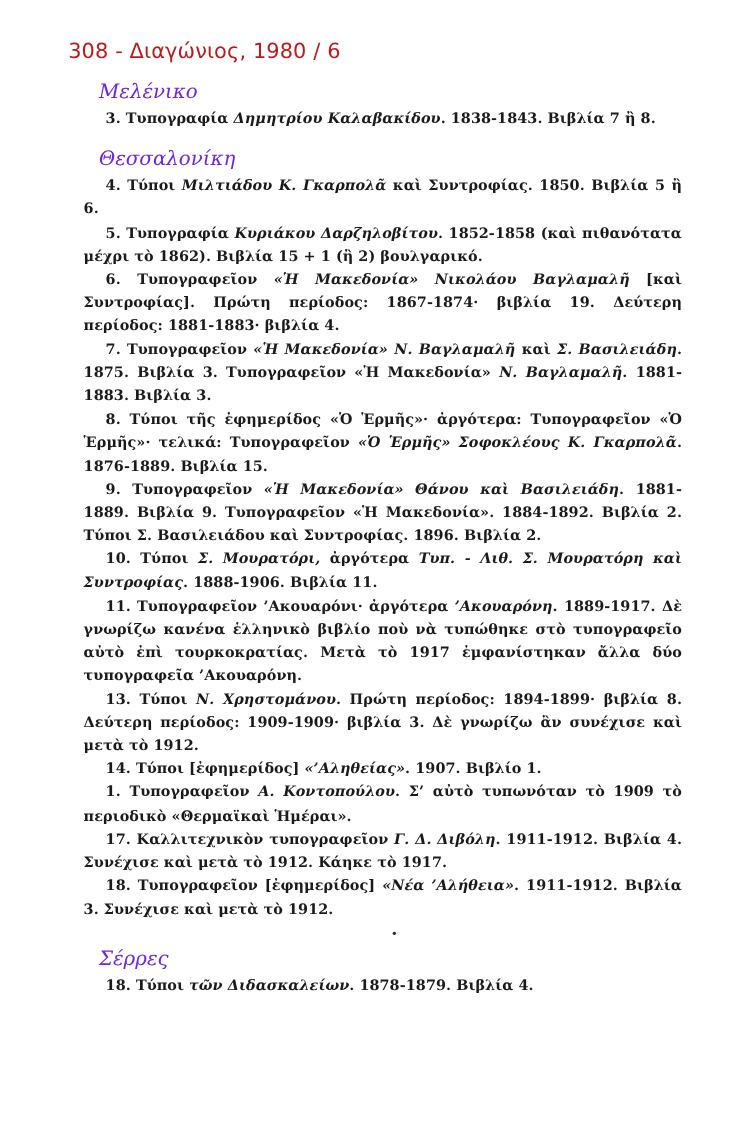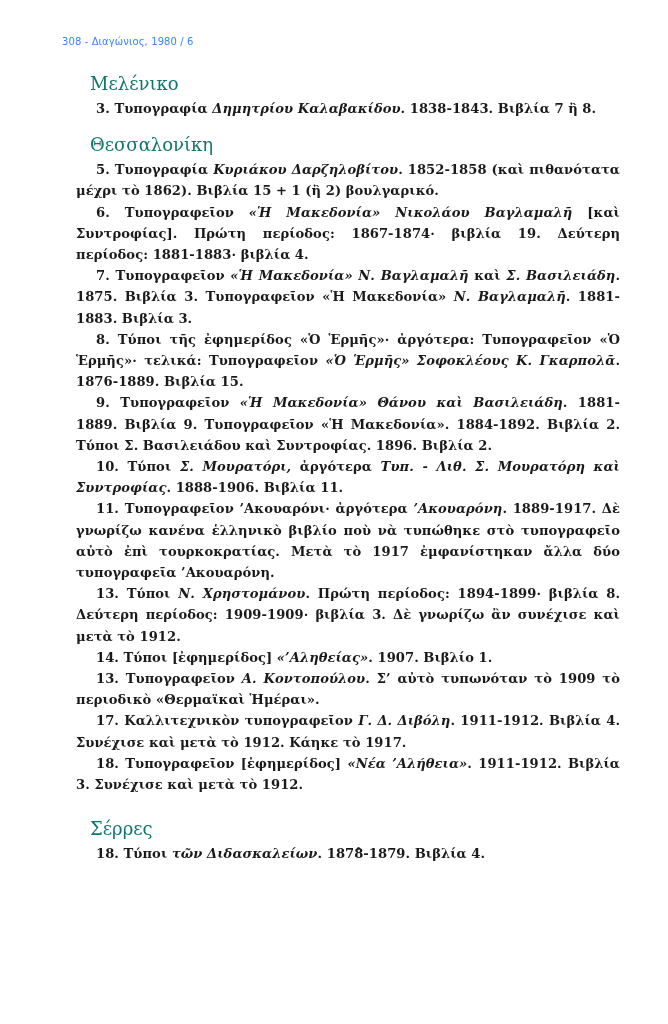--- a/index.html
+++ b/index.html
@@ -5,25 +5,25 @@
   html, body { margin: 0; padding: 0; background: #ffffff; }
   body {
     width: 668px; height: 1024px; overflow: hidden; position: relative;
     font-family: "DejaVu Serif", "Liberation Serif", serif;
     color: #1a1a1a;
   }
   .page { position: absolute; left: 0; top: 0; width: 668px; height: 1024px; }
   .running-head {
     position: absolute; left: 62px; top: 36px;
     font-family: "DejaVu Sans", "Liberation Sans", sans-serif;
-    font-size: 10px; letter-spacing: 0.1px; color: #3b82f6;
+    font-size: 19px; letter-spacing: 0.1px; color: #b91c1c;
   }
   .body { position: absolute; left: 76px; top: 72px; width: 544px; }
   .section-title {
-    font-size: 18px; margin: 0 0 2px 14px; color: #0f766e;
+    font-style: italic; font-size: 18px; margin: 0 0 2px 14px; color: #6d28d9;
     line-height: 24px;
   }
   .entry {
     font-size: 13.1px; line-height: 21.2px; text-align: justify;
     text-indent: 20px; margin: 0; letter-spacing: 0.05px; font-weight: bold;
   }
   .entry .it { font-style: italic; }
   .section { margin-bottom: 14px; }
   .section.first { margin-top: 0; }
   .speck { position: absolute; left: 357px; top: 847px; width: 3px; height: 3px; background: #222; border-radius: 50%; }
@@ -37,30 +37,31 @@
   <div class="body" id="body">
     <div class="section first">
       <div class="section-title">Μελένικο</div>
       <div class="entries">
           <p class="entry"><span>3. Τυπογραφία </span><span class="it">Δημητρίου Καλαβακίδου</span><span>. 1838-1843. Βιβλία 7 ἢ 8.</span></p>
         </div>
     </div>
     <div class="section">
       <div class="section-title">Θεσσαλονίκη</div>
       <div class="entries">
+          <p class="entry"><span>4. Τύποι </span><span class="it">Μιλτιάδου Κ. Γκαρπολᾶ</span><span> καὶ Συντροφίας. 1850. Βιβλία 5 ἢ 6.</span></p>
           <p class="entry"><span>5. Τυπογραφία </span><span class="it">Κυριάκου Δαρζηλοβίτου</span><span>. 1852-1858 (καὶ πιθανότατα μέχρι τὸ 1862). Βιβλία 15 + 1 (ἢ 2) βουλγαρικό.</span></p>
           <p class="entry"><span>6. Τυπογραφεῖον </span><span class="it">«Ἡ Μακεδονία» Νικολάου Βαγλαμαλῆ</span><span> [καὶ Συντροφίας]. Πρώτη περίοδος: 1867-1874· βιβλία 19. Δεύτερη περίοδος: 1881-1883· βιβλία 4.</span></p>
           <p class="entry"><span>7. Τυπογραφεῖον </span><span class="it">«Ἡ Μακεδονία» Ν. Βαγλαμαλῆ</span><span> καὶ </span><span class="it">Σ. Βασιλειάδη</span><span>. 1875. Βιβλία 3. Τυπογραφεῖον «Ἡ Μακεδονία» </span><span class="it">Ν. Βαγλαμαλῆ</span><span>. 1881-1883. Βιβλία 3.</span></p>
           <p class="entry"><span>8. Τύποι τῆς ἐφημερίδος «Ὁ Ἑρμῆς»· ἀργότερα: Τυπογραφεῖον «Ὁ Ἑρμῆς»· τελικά: Τυπογραφεῖον </span><span class="it">«Ὁ Ἑρμῆς» Σοφοκλέους Κ. Γκαρπολᾶ</span><span>. 1876-1889. Βιβλία 15.</span></p>
           <p class="entry"><span>9. Τυπογραφεῖον </span><span class="it">«Ἡ Μακεδονία» Θάνου καὶ Βασιλειάδη</span><span>. 1881-1889. Βιβλία 9. Τυπογραφεῖον «Ἡ Μακεδονία». 1884-1892. Βιβλία 2. Τύποι Σ. Βασιλειάδου καὶ Συντροφίας. 1896. Βιβλία 2.</span></p>
           <p class="entry"><span>10. Τύποι </span><span class="it">Σ. Μουρατόρι,</span><span> ἀργότερα </span><span class="it">Τυπ. - Λιθ. Σ. Μουρατόρη καὶ Συντροφίας</span><span>. 1888-1906. Βιβλία 11.</span></p>
           <p class="entry"><span>11. Τυπογραφεῖον ’Ακουαρόνι· ἀργότερα </span><span class="it">’Ακουαρόνη</span><span>. 1889-1917. Δὲ γνωρίζω κανένα ἑλληνικὸ βιβλίο ποὺ νὰ τυπώθηκε στὸ τυπογραφεῖο αὐτὸ ἐπὶ τουρκοκρατίας. Μετὰ τὸ 1917 ἐμφανίστηκαν ἄλλα δύο τυπογραφεῖα ’Ακουαρόνη.</span></p>
           <p class="entry"><span>13. Τύποι </span><span class="it">Ν. Χρηστομάνου</span><span>. Πρώτη περίοδος: 1894-1899· βιβλία 8. Δεύτερη περίοδος: 1909-1909· βιβλία 3. Δὲ γνωρίζω ἂν συνέχισε καὶ μετὰ τὸ 1912.</span></p>
           <p class="entry"><span>14. Τύποι [ἐφημερίδος] </span><span class="it">«’Αληθείας»</span><span>. 1907. Βιβλίο 1.</span></p>
-          <p class="entry"><span>13. Τυπογραφεῖον </span><span class="it">Α. Κοντοπούλου</span><span>. Σ’ αὐτὸ τυπωνόταν τὸ 1909 τὸ περιοδικὸ «Θερμαϊκαὶ Ἡμέραι».</span></p>
+          <p class="entry"><span>1. Τυπογραφεῖον </span><span class="it">Α. Κοντοπούλου</span><span>. Σ’ αὐτὸ τυπωνόταν τὸ 1909 τὸ περιοδικὸ «Θερμαϊκαὶ Ἡμέραι».</span></p>
           <p class="entry"><span>17. Καλλιτεχνικὸν τυπογραφεῖον </span><span class="it">Γ. Δ. Διβόλη</span><span>. 1911-1912. Βιβλία 4. Συνέχισε καὶ μετὰ τὸ 1912. Κάηκε τὸ 1917.</span></p>
           <p class="entry"><span>18. Τυπογραφεῖον [ἐφημερίδος] </span><span class="it">«Νέα ’Αλήθεια»</span><span>. 1911-1912. Βιβλία 3. Συνέχισε καὶ μετὰ τὸ 1912.</span></p>
         </div>
     </div>
     <div class="section" style="margin-top:22px">
       <div class="section-title">Σέρρες</div>
       <div class="entries">
           <p class="entry"><span>18. Τύποι </span><span class="it">τῶν Διδασκαλείων</span><span>. 1878-1879. Βιβλία 4.</span></p>
         </div>
     </div>

